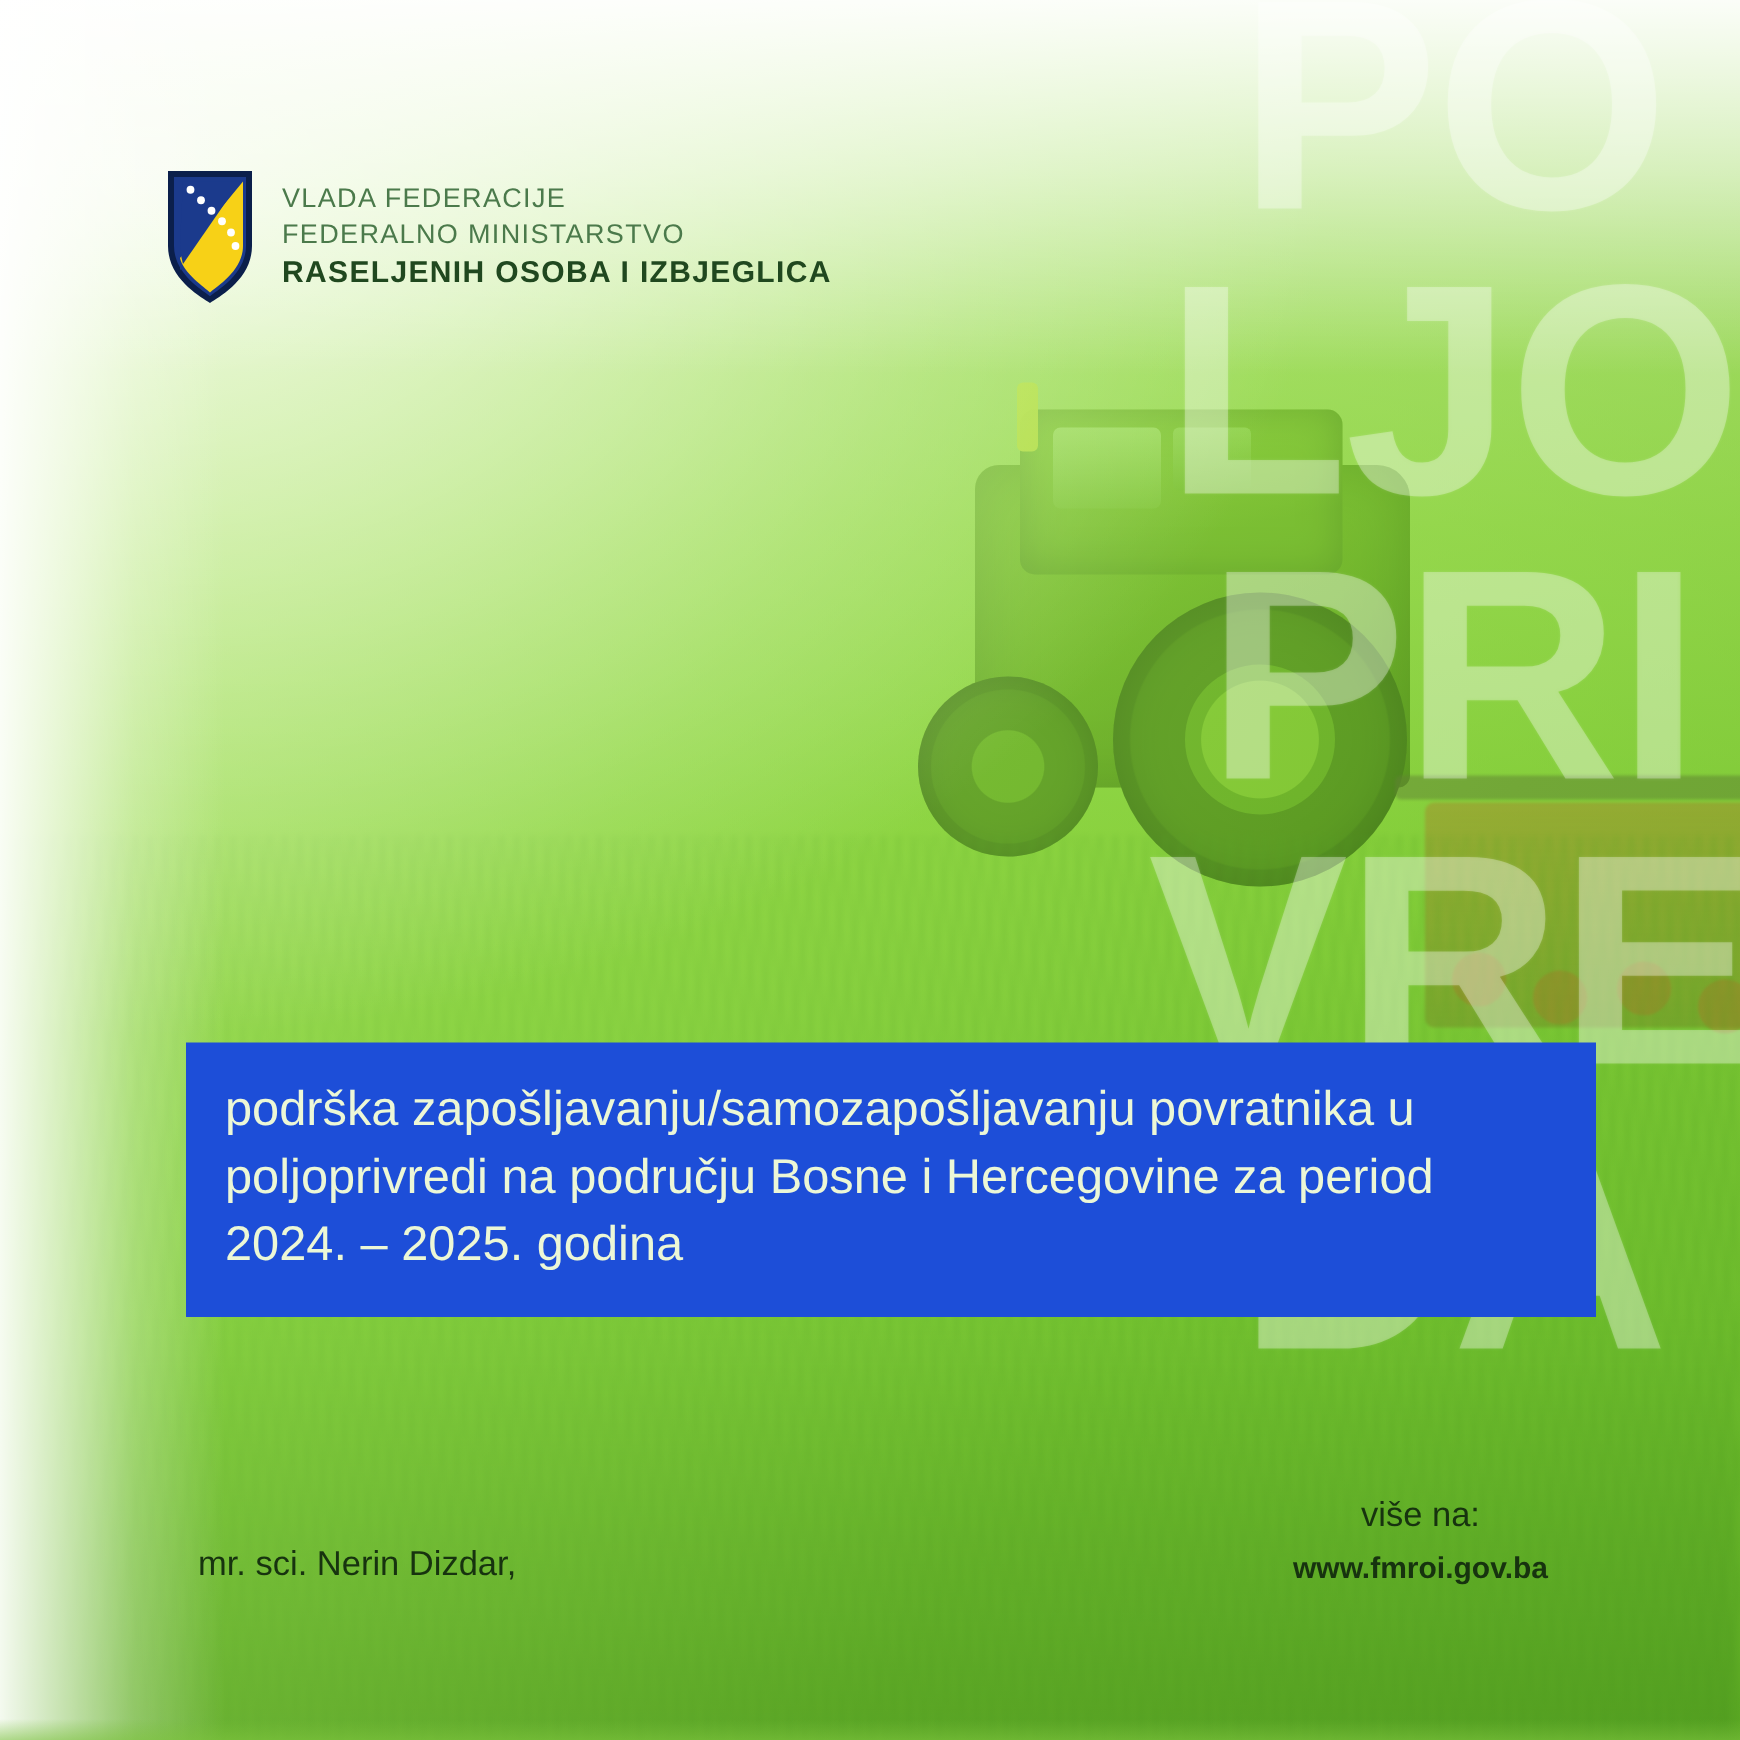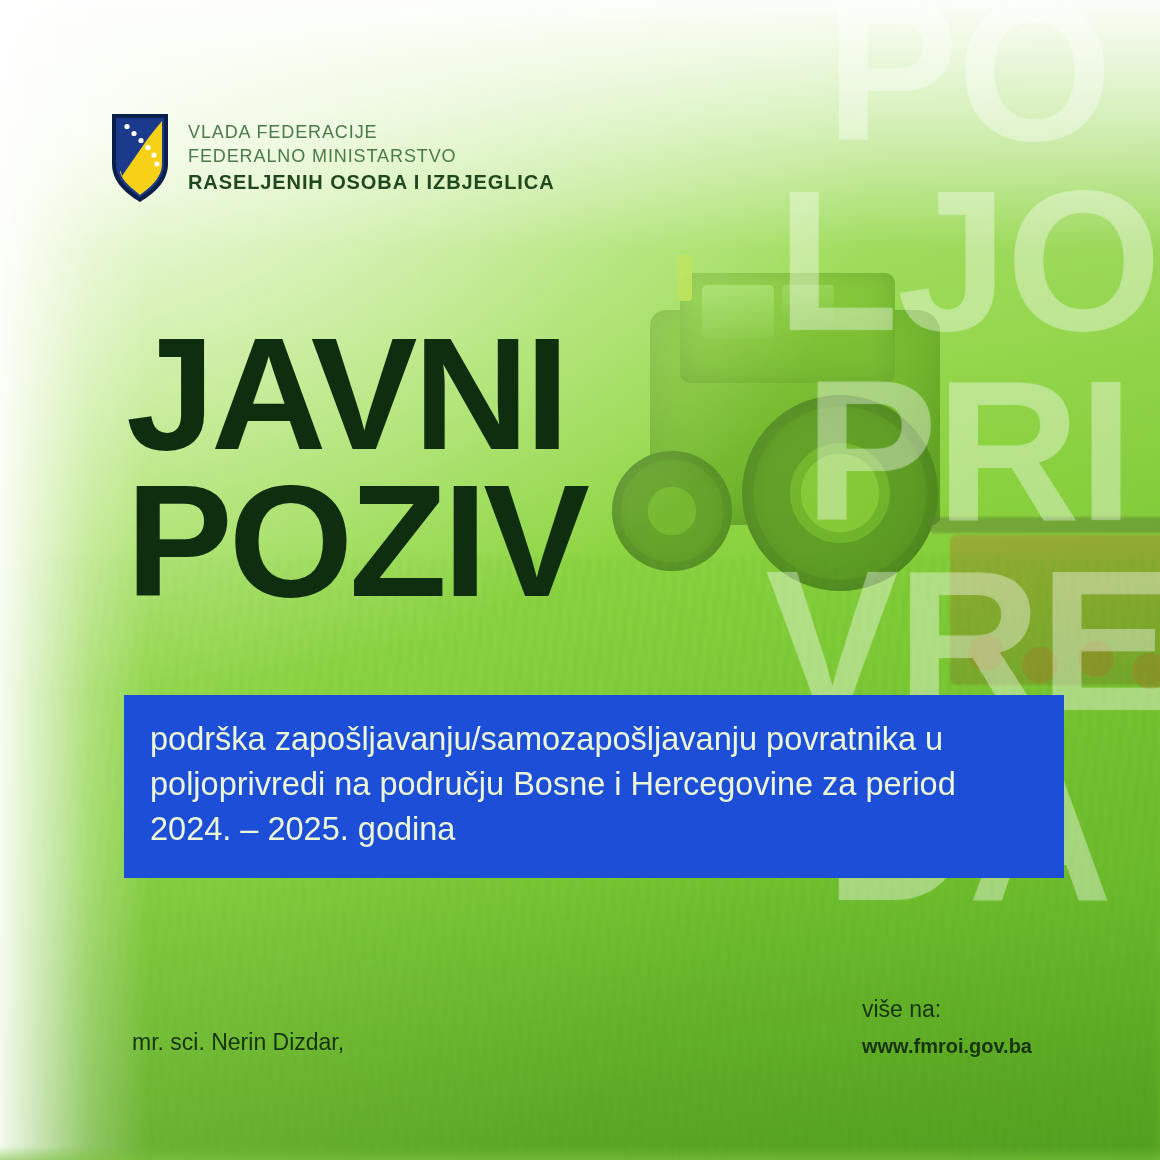--- a/index.html
+++ b/index.html
@@ -261,21 +261,21 @@
     left: 132px;
     bottom: 98px;
     color: #17330f;
     font-size: 23px;
     line-height: 1.75;
   }
   .footer-right {
     position: absolute;
     right: 128px;
     bottom: 96px;
-    text-align: left;
+    text-align: center;
     color: #17330f;
     font-size: 23px;
     line-height: 1.75;
     margin-left: 23px;
   }
   .footer-right .url {
     font-weight: 700;
     font-size: 20px;
   }
 
@@ -343,24 +343,20 @@
         </g>
       </svg>
     </div>
     <div class="org">
       <div class="l1">VLADA FEDERACIJE</div>
       <div class="l2">FEDERALNO MINISTARSTVO</div>
       <div class="l3">RASELJENIH OSOBA I IZBJEGLICA</div>
     </div>
   </div>
 
-  <div class="headline">
-    <div>JAVNI</div>
-    <div>POZIV</div>
-  </div>
 
   <div class="subtitle">podrška zapošljavanju/samozapošljavanju povratnika u poljoprivredi na području Bosne i Hercegovine za period 2024. – 2025. godina</div>
 
   <div class="footer-left">
     <div>mr. sci. Nerin Dizdar,</div>
   </div>
 
   <div class="footer-right">
     <div>više na:</div>
     <div class="url">www.fmroi.gov.ba</div>

